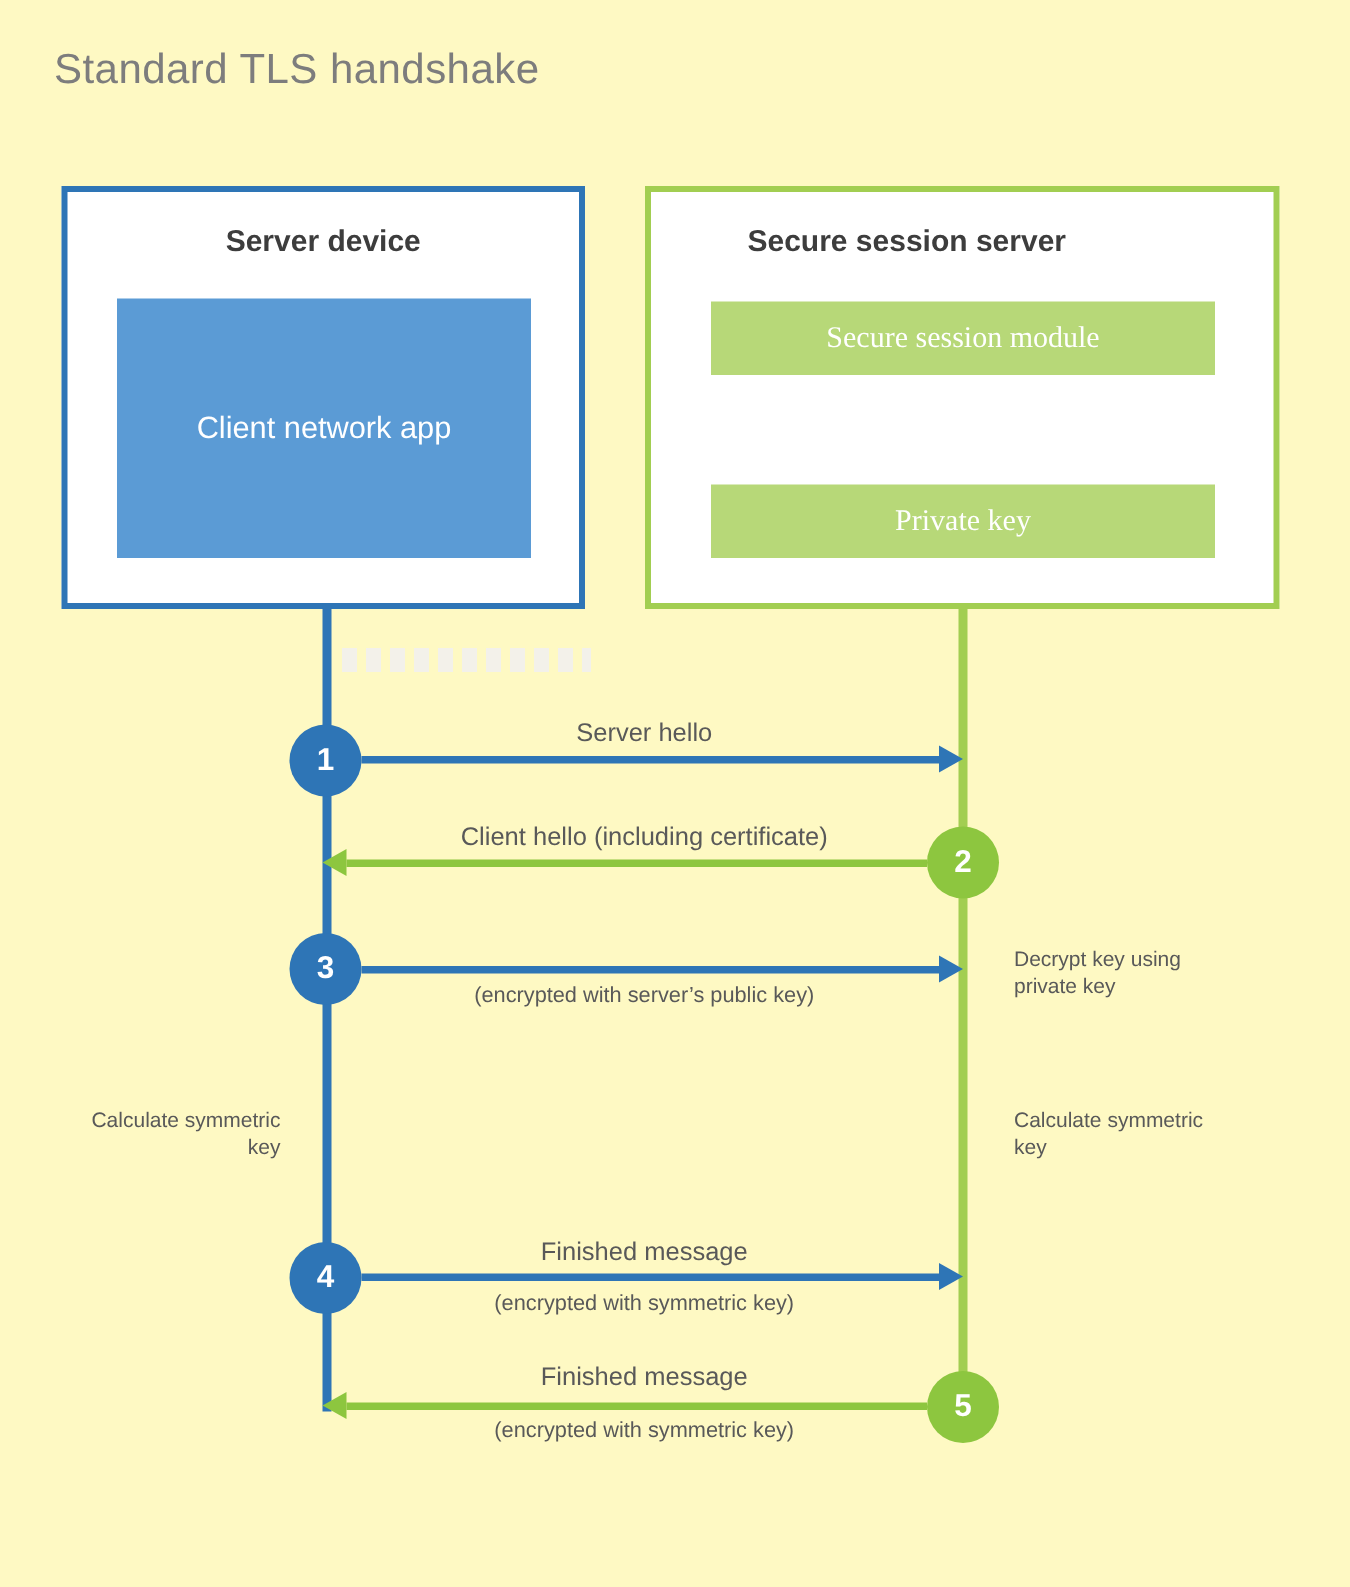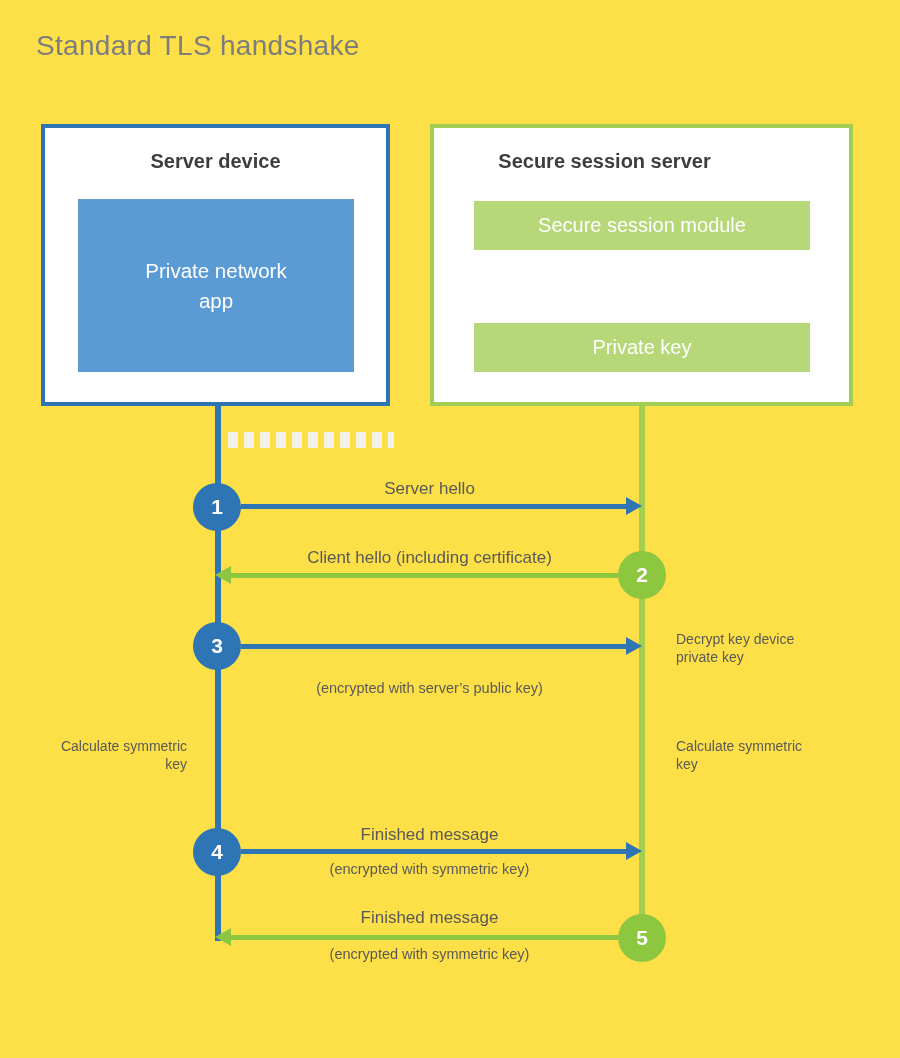--- a/index.html
+++ b/index.html
@@ -1,17 +1,17 @@
 <!DOCTYPE html>
 <html><head>
 <meta charset="utf-8">
 <style>
   html,body { margin:0; padding:0; background:#ffffff; }
   .canvas {
-    position:relative; width:900px; height:1058px; background:#fde047;
+    position:relative; width:900px; height:1058px; background:#fef9c3;
     font-family:"Liberation Sans","DejaVu Sans",sans-serif; overflow:hidden;
   }
 
   .title {
     position:absolute; left:36px; top:30px; margin:0;
     font-size:28px; font-weight:300; color:#7d7d7d; letter-spacing:0.3px;
   }
 
   
   .box { position:absolute; box-sizing:border-box; background:#ffffff; }
@@ -27,21 +27,21 @@
   .client-app {
     position:absolute; left:78px; top:199px; width:276px; height:173px;
     background:#5b9bd5; display:flex; align-items:center; justify-content:center;
     color:#ffffff; font-size:20.5px; line-height:1.45; text-align:center;
   }
   .client-app span { display:inline-block; max-width:175px; }
 
   .server-bar {
     position:absolute; left:474px; width:336px; height:49px;
     background:#b7d878; color:#ffffff; font-size:20px;
-    display:flex; align-items:center; justify-content:center; text-align:center;
+    display:flex; align-items:center; justify-content:center; text-align:center;font-family:Liberation Serif, serif;
   }
   .bar1 { top:201px; } .bar2 { top:262px; } .bar3 { top:323px; }
 
   
   .lifeline { position:absolute; top:404px; width:6px; height:537px; }
   .blue-line  { left:215px; background:#2e75b6; }
   .green-line { left:639px; background:#a2ce51; }
 
   .watermark {
     position:absolute; left:228px; top:432px; width:166px; height:16px;
@@ -84,21 +84,21 @@
 
   
   .msg-label, .msg-sublabel {
     position:absolute; left:217px; width:425px; text-align:center; color:#595959;
   }
   .msg-label    { font-size:17px; }
   .msg-sublabel { font-size:14.5px; }
   .st1-label { top:479px; }
   .st2-label { top:548px; }
   .st3-label { top:620px; }
-  .st3-sub   { top:680px; }
+  .st3-sub   { top:656px; }
   .st4-label { top:825px; }
   .st4-sub   { top:861px; }
   .st5-label { top:908px; }
   .st5-sub   { top:946px; }
 
   
   .side-note { position:absolute; font-size:14px; color:#595959; line-height:1.25; }
   .note-decrypt     { left:676px; top:631px; width:135px; }
   .note-calc-client { left:57px;  top:738px; width:130px; text-align:right; }
   .note-calc-server { left:676px; top:738px; width:130px; }
@@ -106,21 +106,21 @@
 </head>
 <body>
 
 <div class="canvas">
 
   <h1 class="title">Standard TLS handshake</h1>
 
   <div class="box client-box"></div>
   <div class="box-title client-title">Server device</div>
   <div class="client-app">
-    <span>Private network app</span>
+    <span>Client network app</span>
   </div>
 
   <div class="box server-box"></div>
   <div class="box-title server-title">Secure session server</div>
   <div class="server-bar bar1">Secure session module</div>
   <div class="server-bar bar3">Private key</div>
 
   <div class="lifeline blue-line"></div>
   <div class="lifeline green-line"></div>
   <div class="watermark"></div>
@@ -155,17 +155,17 @@
   </div>
 
   <div class="msg-label st5-label">Finished message</div>
   <div class="msg-sublabel st5-sub">(encrypted with symmetric key)</div>
   <div class="arrow-line green-arrow st5-line"></div>
   <div class="arrow-head head-left st5-head"></div>
   <div class="circle green-circle st5-circle">
     <span>5</span>
   </div>
 
-  <div class="side-note note-decrypt">Decrypt key device private key</div>
+  <div class="side-note note-decrypt">Decrypt key using private key</div>
   <div class="side-note note-calc-client">Calculate symmetric key</div>
   <div class="side-note note-calc-server">Calculate symmetric key</div>
 
 </div>
 
 </body></html>

